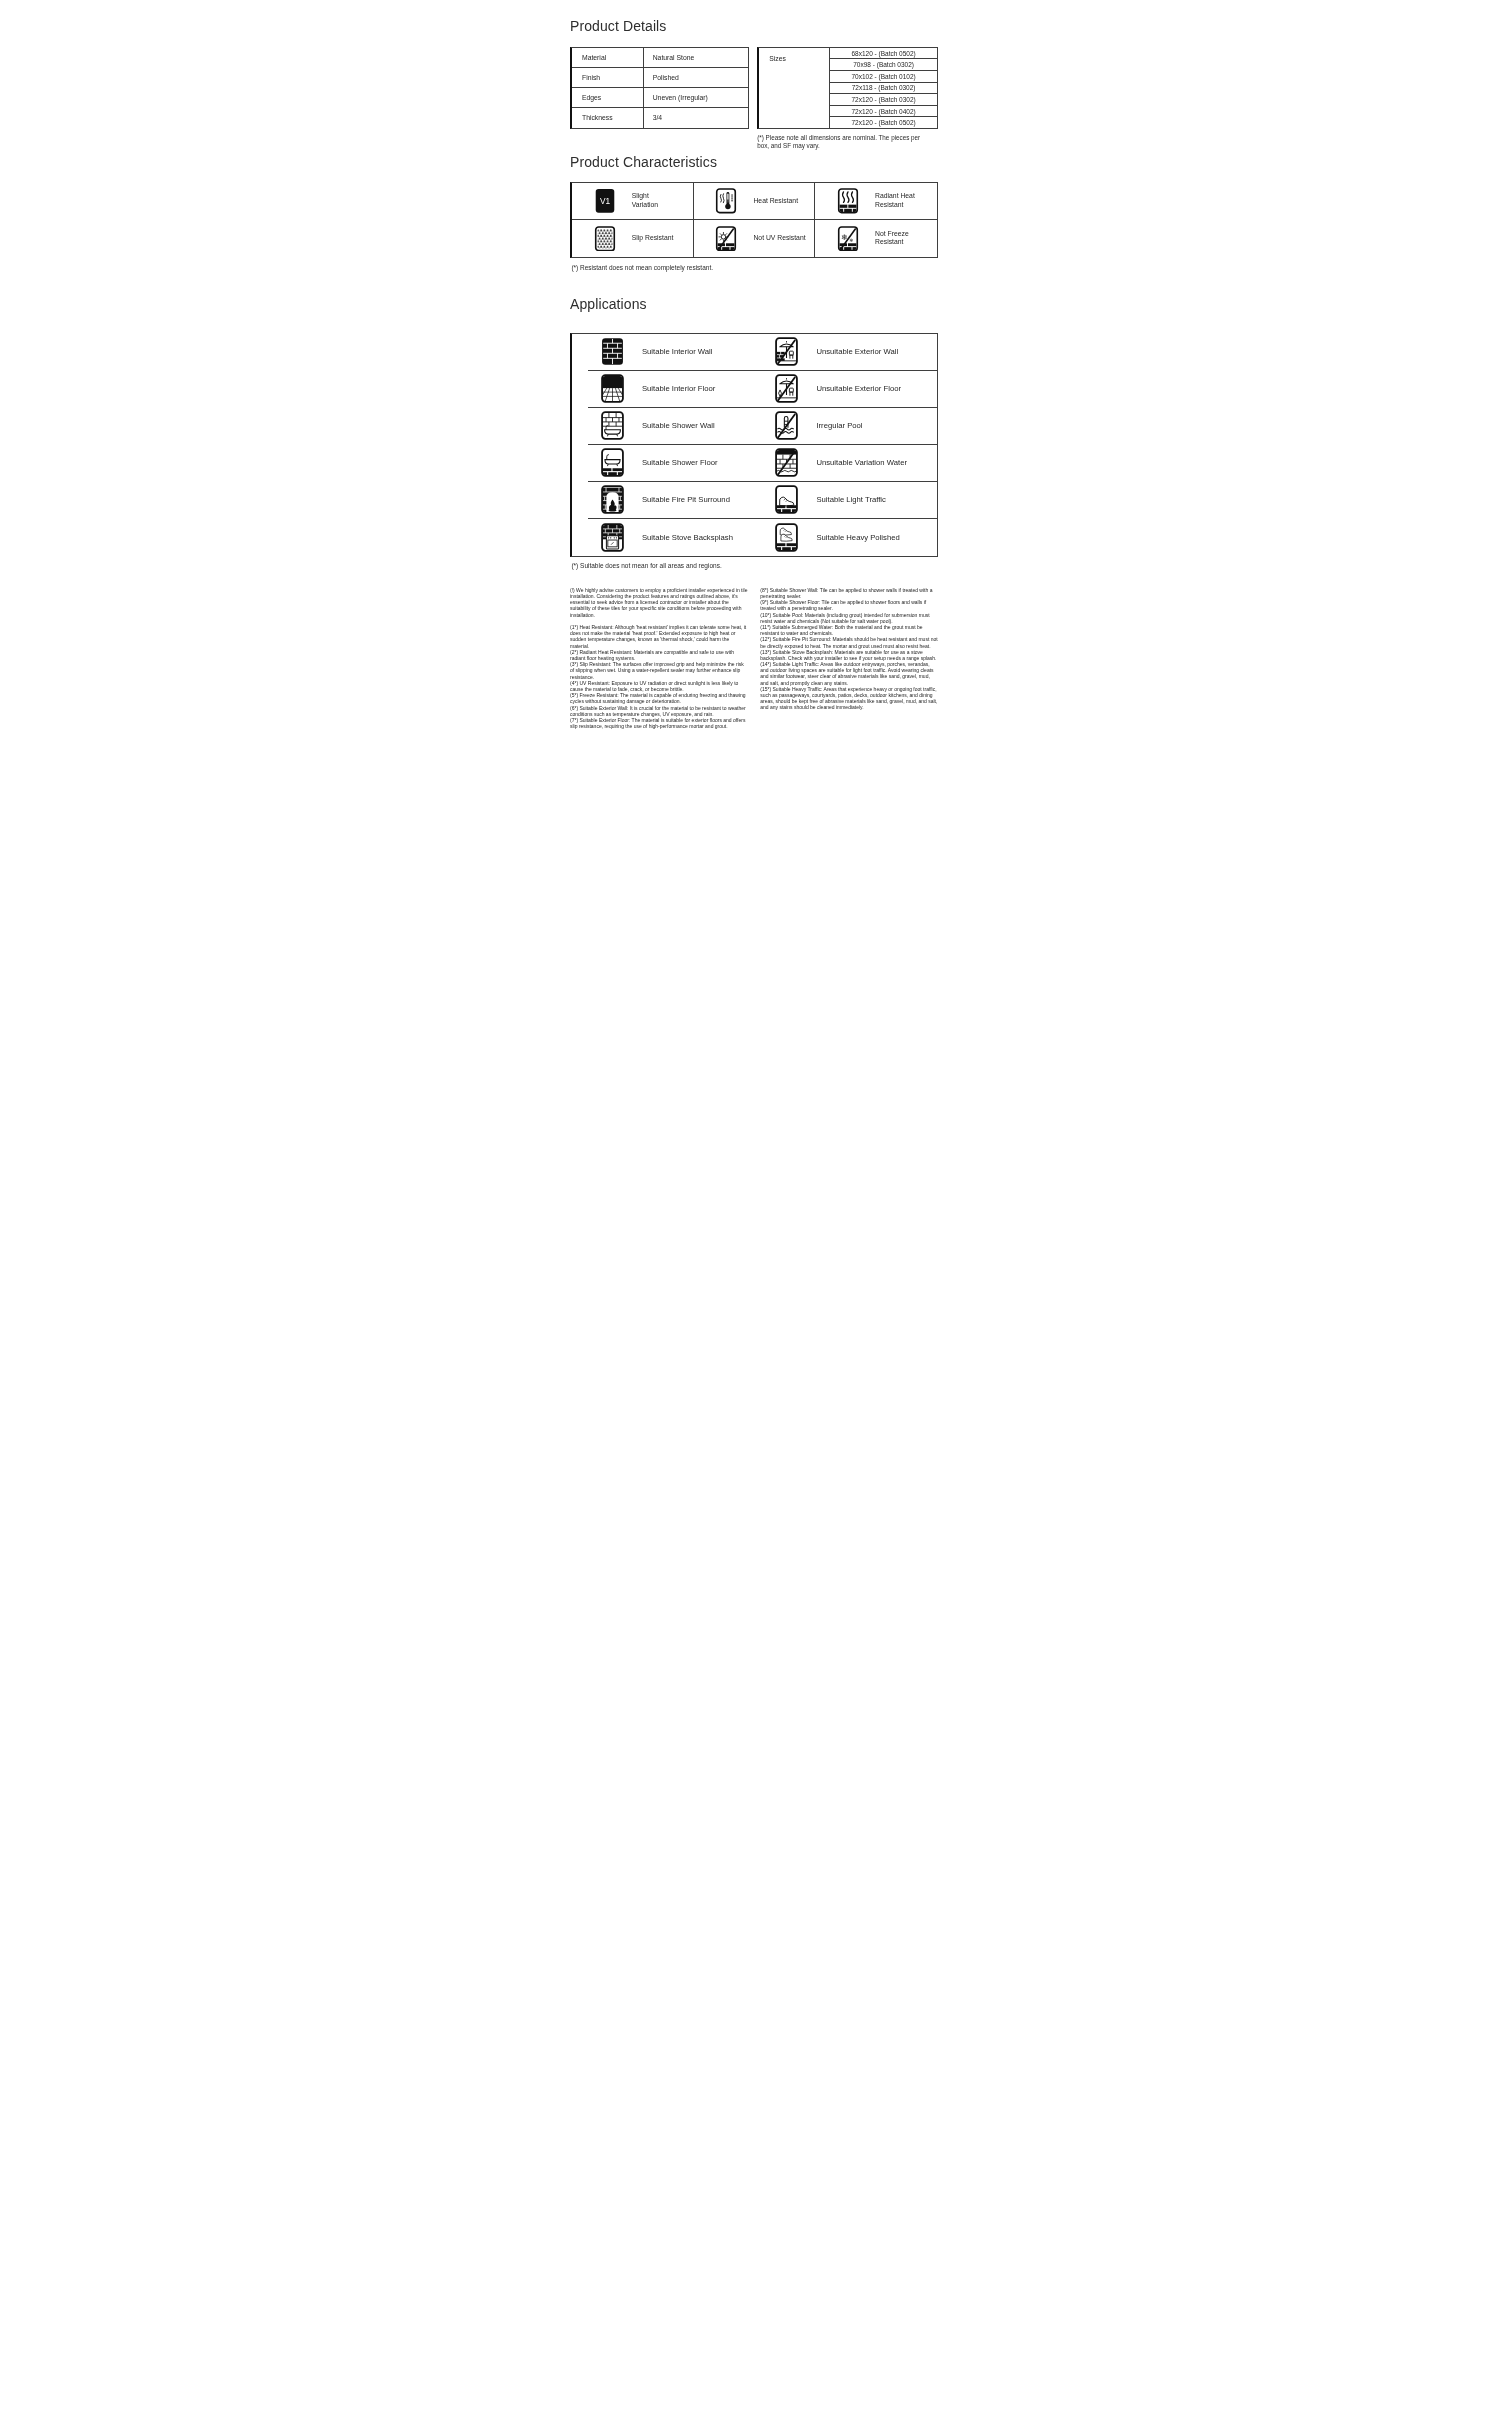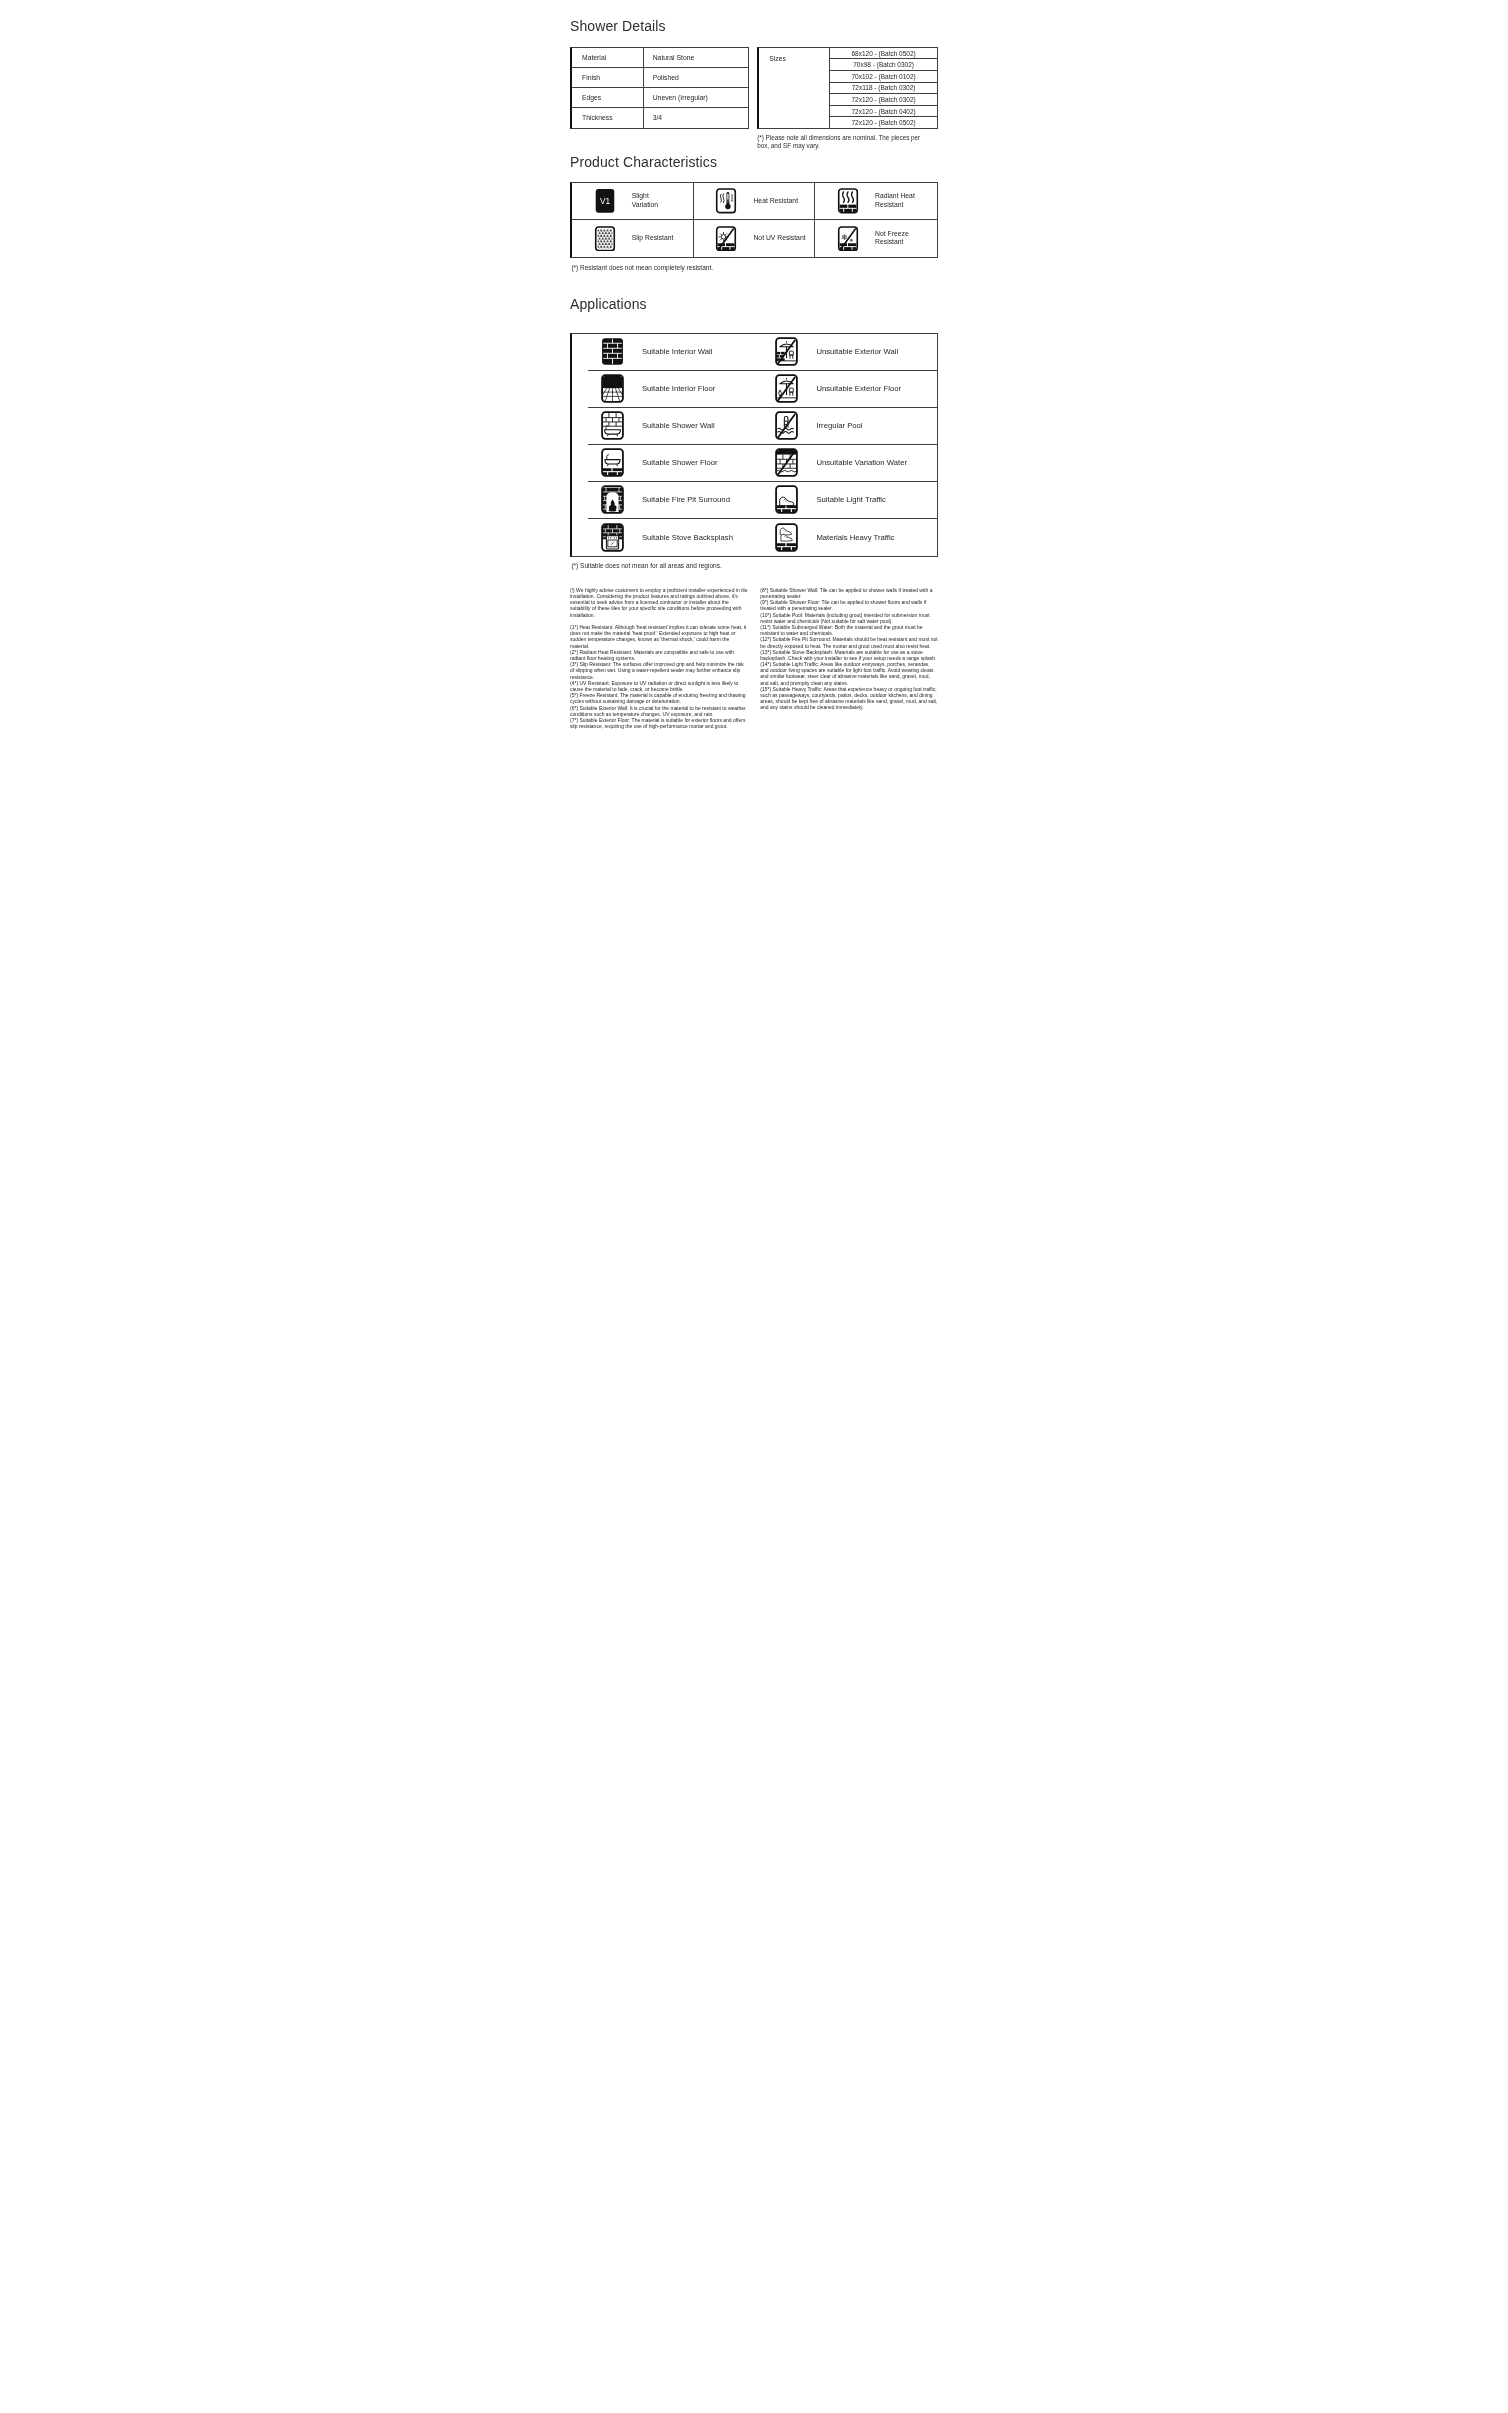--- a/index.html
+++ b/index.html
@@ -105,21 +105,21 @@
   .footnotes { display: flex; gap: 12.6px; margin-top: 17.4px; }
   .fn-col { width: 184px; font-size: 5px; line-height: 1.24; color: #242424; }
   .fn-col p { margin: 0; }
   .fn-advisory { margin-bottom: 6.3px !important; }
 </style>
 </head>
 <body>
 
 <div class="page">
 
-  <h1 class="section-title" id="pd-title">Shower Details</h1>
+  <h1 class="section-title" id="pd-title">Product Details</h1>
 
   <div class="tables-row">
 
     <div class="spec-table">
 
         <div class="spec-row">
           <div class="spec-label">Material</div>
           <div class="spec-value">Natural Stone</div>
         </div>
 
@@ -657,21 +657,21 @@
               <g fill="#111">
                 <rect x="5" y="56" width="24" height="8"></rect>
                 <rect x="32" y="56" width="27" height="8"></rect>
                 <rect x="5" y="67" width="12" height="8"></rect>
                 <rect x="20" y="67" width="24" height="8"></rect>
                 <rect x="47" y="67" width="12" height="8"></rect>
               </g>
             </g>
           </svg>
         </span>
-        <span class="app-label">Materials Heavy Traffic</span>
+        <span class="app-label">Suitable Heavy Polished</span>
       </div>
     </div>
 
   <p class="grid-note">(*) Suitable does not mean for all areas and regions.</p>
 
   <div class="footnotes">
     <div class="fn-col">
       <p class="fn-advisory">(!) We highly advise customers to employ a proficient installer experienced in tile installation. Considering the product features and ratings outlined above, it's essential to seek advice from a licensed contractor or installer about the suitability of these tiles for your specific site conditions before proceeding with installation.</p>
       <div>
 

